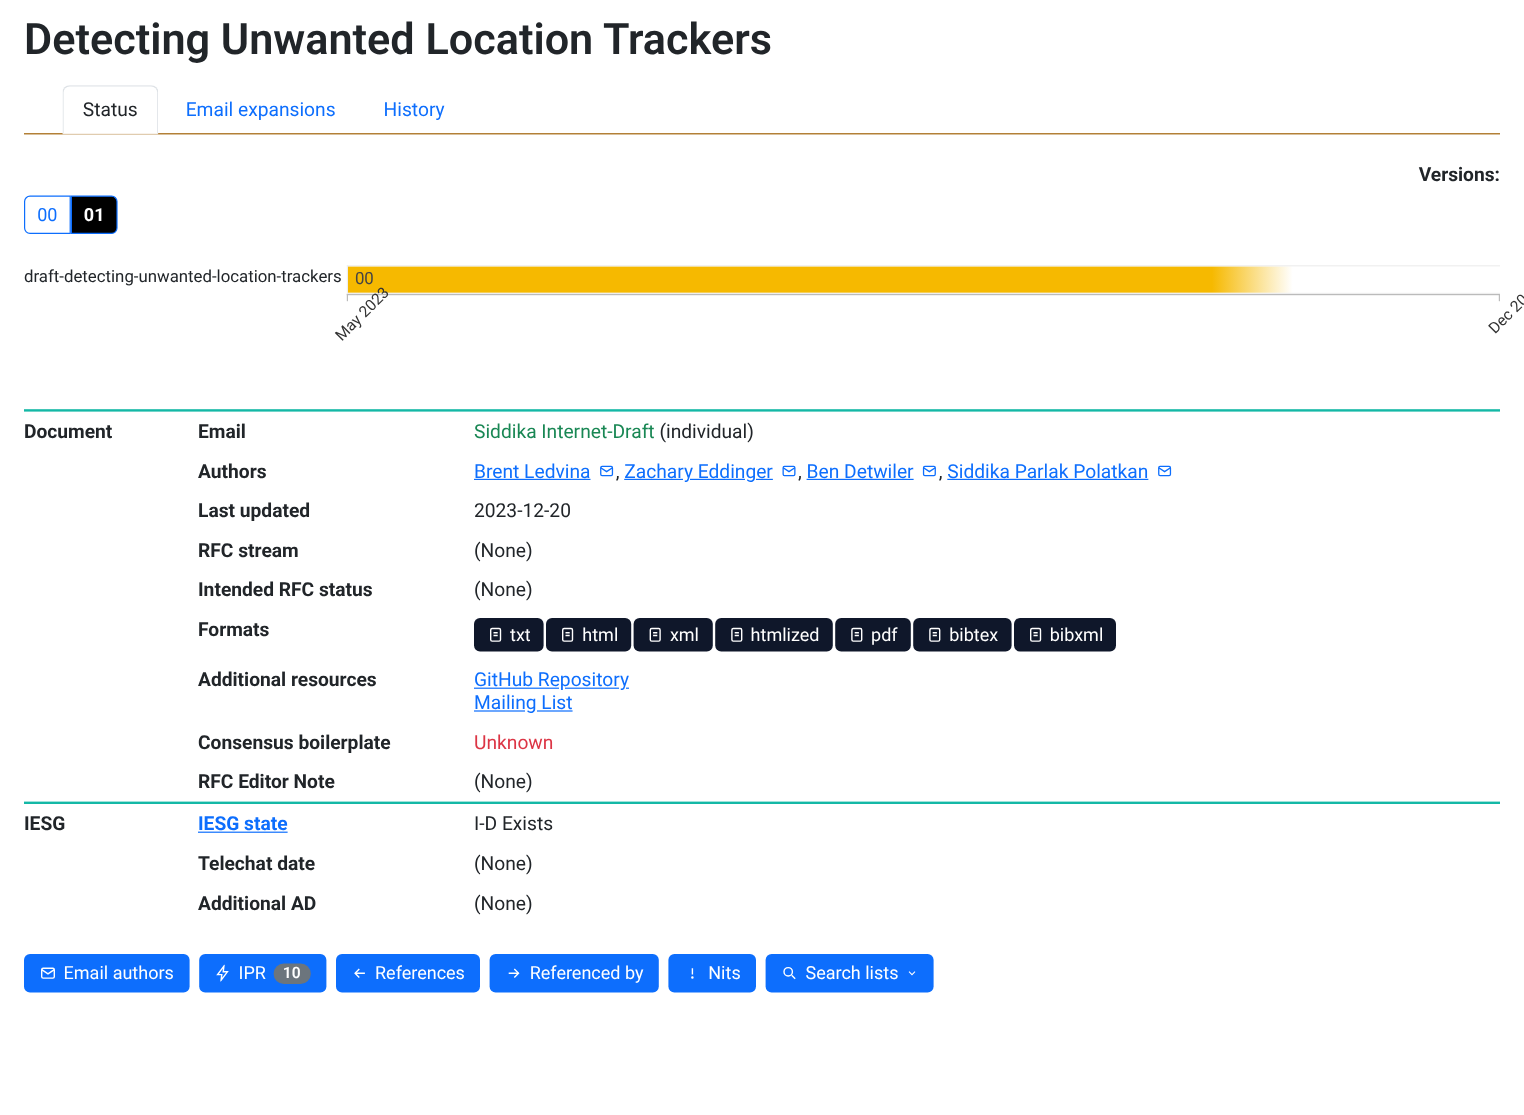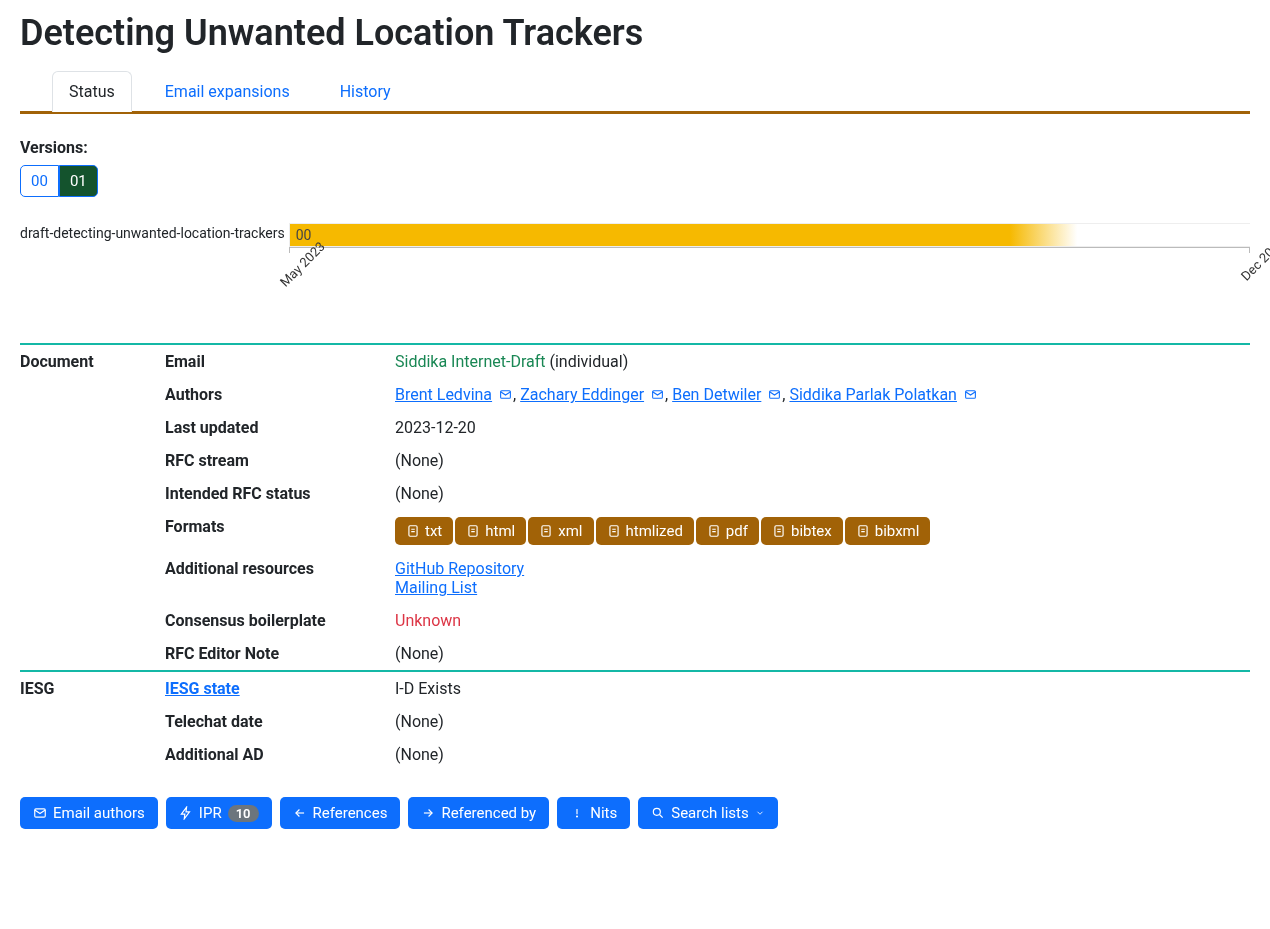--- a/index.html
+++ b/index.html
@@ -17,58 +17,60 @@
   }
   h1 .sub {
     display: block;
     color: #6c757d;
     font-weight: 500;
     font-size: 36px;
     margin-top: 4px;
   }
   .tabs {
     margin-top: 16px;
-    border-bottom: 3px solid #a16207;
+    border-bottom: 1px solid #a16207;
     display: flex;
-    gap: 16px;
+    gap: 6px;
     padding-left: 32px;
   }
   .tab {
     padding: 10px 16px;
     cursor: pointer;
     color: #0d6efd;
     border: 1px solid transparent;
     border-top-left-radius: 6px;
     border-top-right-radius: 6px;
     margin-bottom: -1px;
   }
   .tab.active {
     color: #212529;
     border-color: #dee2e6 #dee2e6 #fff;
     background: #fff;
   }
   .versions-label {
     font-weight: 700;
     margin-top: 24px;
     margin-bottom: 8px;
+    text-align: right;
   }
   .version-btns { display: flex; gap: 0; }
   .version-btn {
     padding: 6px 10px;
     border: 1px solid #0d6efd;
     color: #0d6efd;
     background: #fff;
     font-size: 15px;
     cursor: pointer;
     border-radius: 5px 0 0 5px;
   }
   .version-btn.active {
-    background: #14532d;
+    background: #000000;
     color: #fff;
     border-radius: 0 5px 5px 0;
+    font-weight: bold;
   }
   .timeline-wrap {
     margin-top: 26px;
     display: flex;
     align-items: flex-start;
   }
   .timeline-label {
     font-size: 14px;
     padding-top: 2px;
     white-space: nowrap;
@@ -135,21 +137,21 @@
   a.link { color: #0d6efd; text-decoration: underline; }
   .mail-icon {
     display: inline-block;
     vertical-align: -1px;
     margin-left: 2px;
   }
   .format-btn {
     display: inline-flex;
     align-items: center;
     gap: 5px;
-    background: #a16207;
+    background: #0f172a;
     color: #fff;
     padding: 5px 11px;
     border-radius: 5px;
     font-size: 15px;
     margin-right: 2px;
     cursor: pointer;
   }
   .action-bar {
     margin-top: 26px;
     display: flex;

